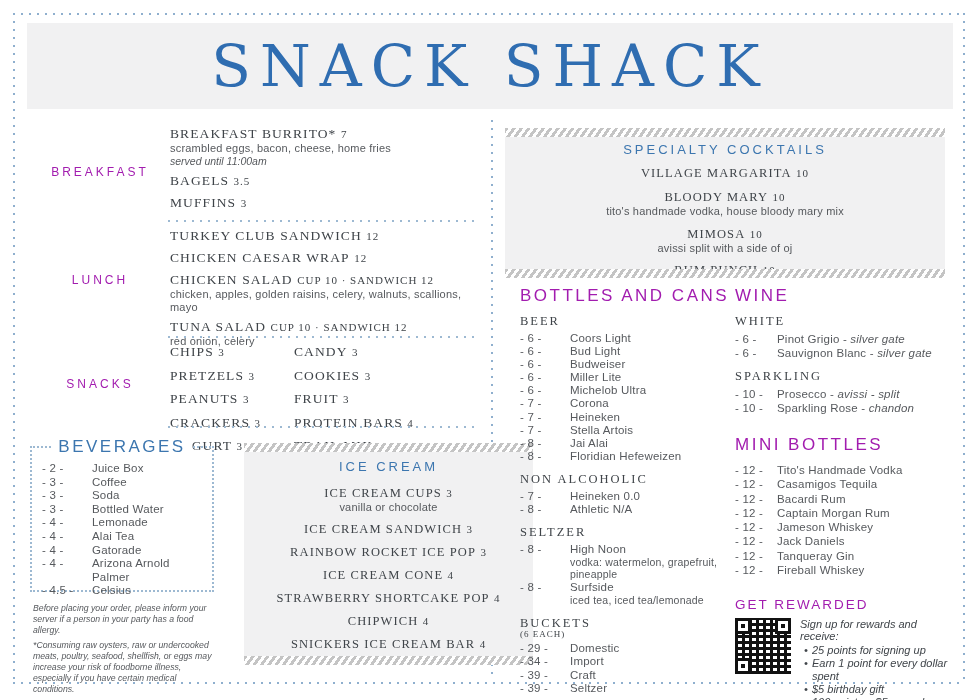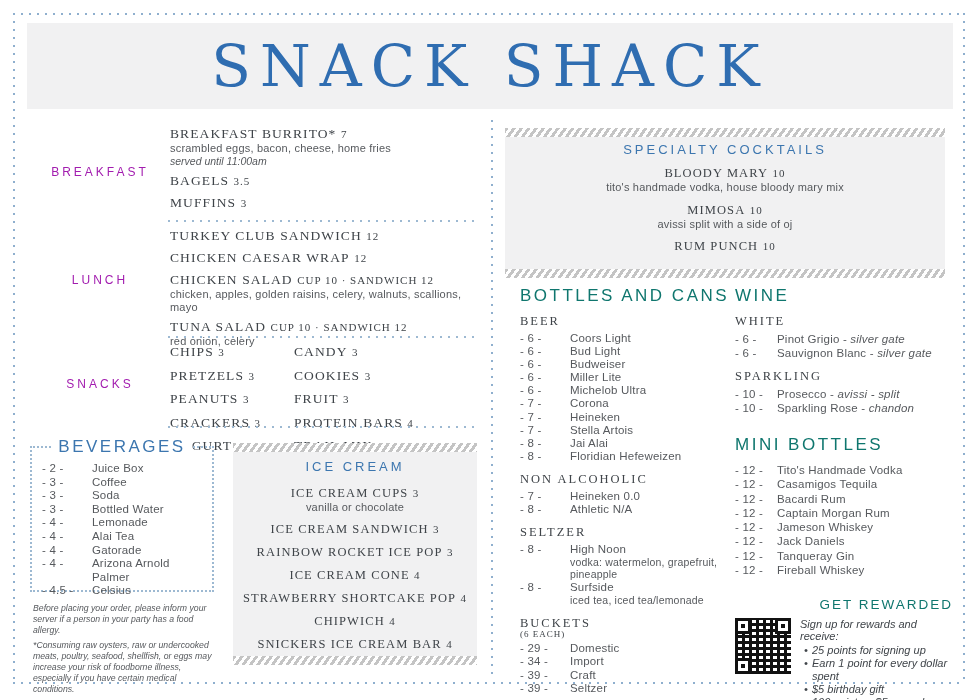--- a/index.html
+++ b/index.html
@@ -66,57 +66,57 @@
                 font-size:8.7px; font-style:italic; color:#56595d; line-height:10.8px; }
   .disclaimer p + p { margin-top:5px; }
 
   
   .stripe { height:9px;
             background:repeating-linear-gradient(125deg,#c4c4c4 0 3px,#ffffff 3px 6px); }
   .panel { position:absolute; background:#f1f1f2; }
   .panel-inner { text-align:center; }
   .panel-title { color:#3c76af; font-size:13px; letter-spacing:3px; }
 
-  .ice-cream { left:233px; top:443px; width:244px; height:222px; }
+  .ice-cream { left:244px; top:443px; width:289px; height:222px; }
   .ice-cream .stripe { position:absolute; left:0; width:100%; }
   .ice-cream .st-top { top:0; } .ice-cream .st-bot { bottom:0; }
   .ice-cream .panel-inner { padding-top:16px; }
   .ice-cream .panel-title { margin-bottom:9px; }
   .ice-cream .m-item { margin-bottom:5px; }
   .ice-cream .m-name { font-size:12.5px; }
 
   .cocktails { left:505px; top:128px; width:440px; height:150px; }
   .cocktails .stripe { position:absolute; left:0; width:100%; }
   .cocktails .st-top { top:0; } .cocktails .st-bot { bottom:0; }
   .cocktails .panel-inner { padding-top:14px; }
   .cocktails .panel-title { margin-bottom:6px; }
   .cocktails .m-item { margin-bottom:6px; }
   .cocktails .m-name { font-size:12.5px; }
 
   
   .list-col { position:absolute; }
-  .col-title { color:#0f766e; font-size:17px; letter-spacing:2.5px; margin-bottom:8px;
+  .col-title { color:#a21caf; font-size:17px; letter-spacing:2.5px; margin-bottom:8px;
                white-space:nowrap; }
   .grp-head { font-family:"Liberation Serif", serif; font-size:12.5px; letter-spacing:2px;
               color:#3f4449; margin:2px 0 3px; }
   .grp { margin-bottom:9px; }
   .grp-sub { font-family:"Liberation Serif", serif; font-size:9px; letter-spacing:1px;
              color:#3f4449; margin:-2px 0 3px; }
   .bottles { left:520px; top:286px; width:200px; }
   .bottles .bl-row { line-height:13.1px; }
   .wine-col { left:735px; top:286px; width:218px; }
   .wine-col .bl-row { line-height:14px; }
   .wine-col .bl-price { width:34px; }
   .mini-title { margin-top:20px; }
   .mini .bl-row { line-height:14.3px; }
   .mini .bl-price { width:34px; }
 
   
   .rewards { margin-top:20px; }
-  .rewards .col-title { font-size:13.5px; letter-spacing:2px; margin-bottom:6px;text-align:right; }
+  .rewards .col-title { font-size:13.5px; letter-spacing:2px; margin-bottom:6px; }
   .rew-body { display:flex; }
   .qr { position:relative; width:56px; height:56px; flex:none; background:
         repeating-linear-gradient(0deg,#111 0 3px,transparent 3px 6px),
         repeating-linear-gradient(90deg,#111 0 3px,#fff 3px 7px); }
   .finder { position:absolute; width:16px; height:16px; background:#fff; border:3px solid #111; }
   .finder::after { content:""; position:absolute; left:3px; top:3px; width:4px; height:4px;
                    background:#111; }
   .f-tl { left:0; top:0; } .f-tr { right:0; top:0; } .f-bl { left:0; bottom:0; }
   .rew-text { padding-left:9px; font-size:11px; color:#3f4449;font-style:italic; }
   .rew-intro { margin-bottom:2px; }
@@ -366,20 +366,25 @@
     </div>
     <div class="stripe st-bot"></div>
   </div>
 
   <div class="panel cocktails">
     <div class="stripe st-top"></div>
     <div class="panel-inner">
       <div class="panel-title">SPECIALTY COCKTAILS</div>
       <div>
 
+          <div class="m-item">
+            <span class="m-name">VILLAGE MARGARITA</span>
+            <span class="m-price">10</span>
+            
+          </div>
 
           <div class="m-item">
             <span class="m-name">BLOODY MARY</span>
             <span class="m-price">10</span>
             <div class="m-desc">tito's handmade vodka, house bloody mary mix</div>
           </div>
 
           <div class="m-item">
             <span class="m-name">MIMOSA</span>
             <span class="m-price">10</span>

